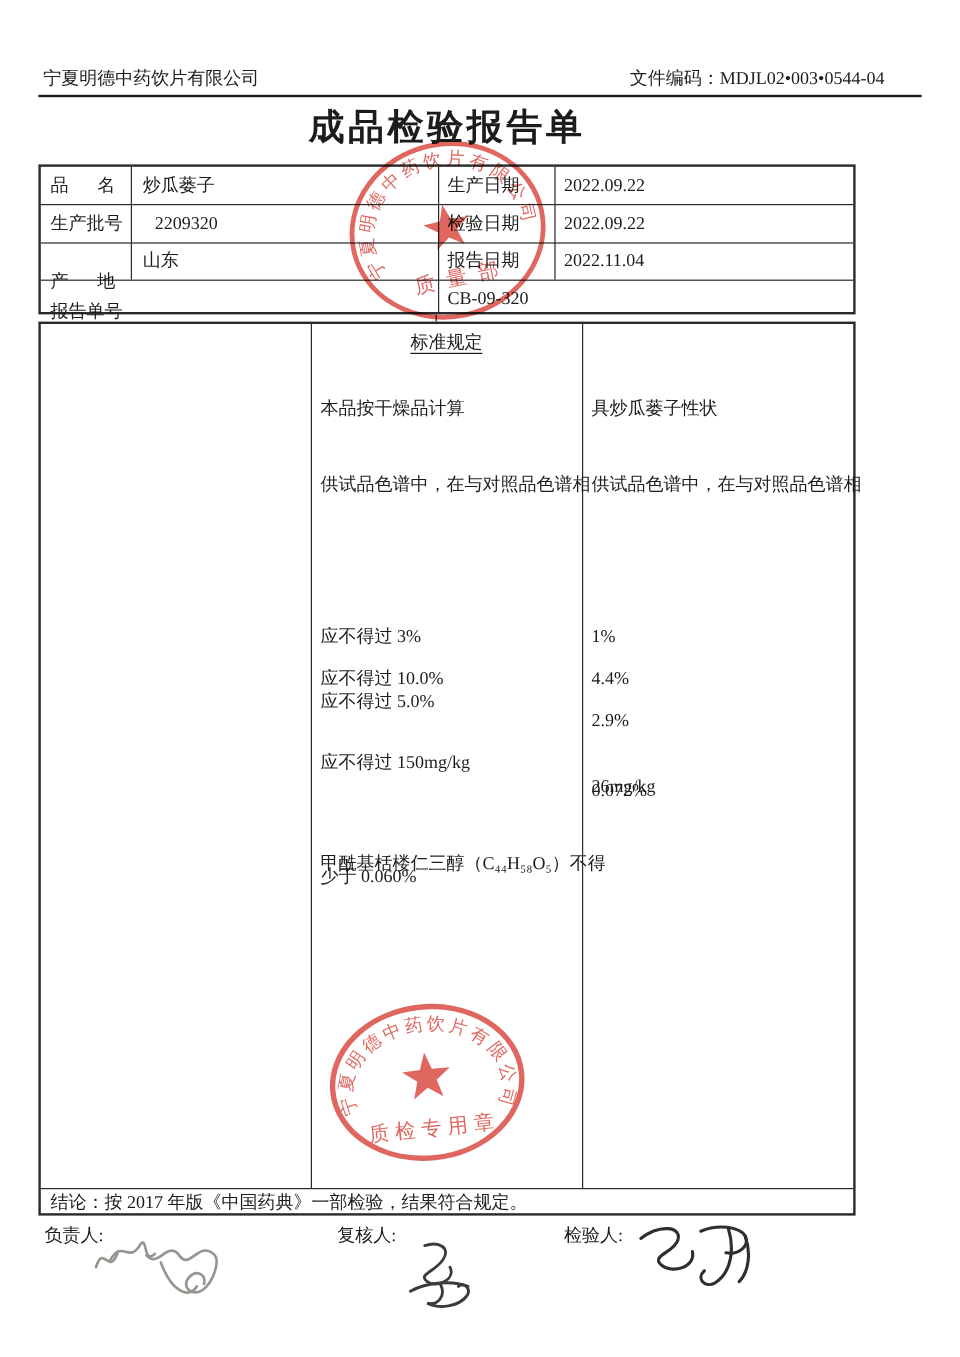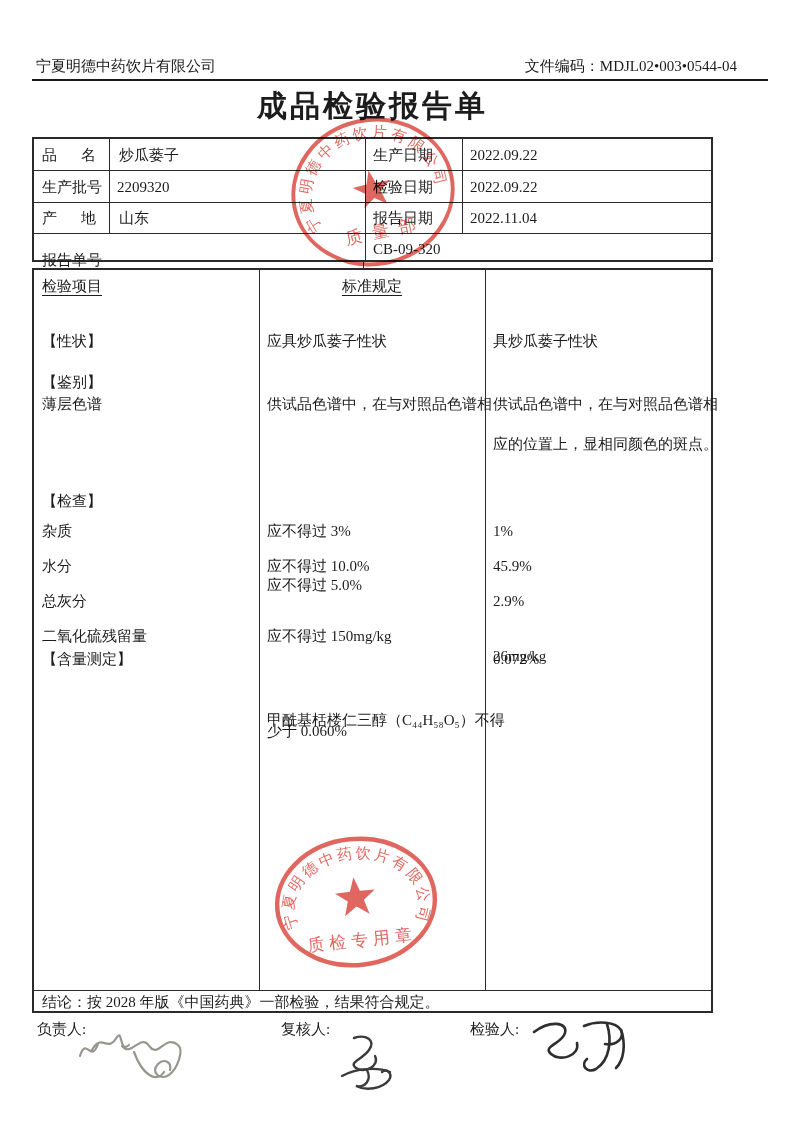--- a/index.html
+++ b/index.html
@@ -57,76 +57,63 @@
   <div class="vline" style="left:75px;height:94px"></div>
   <div class="vline" style="left:331px;height:121px"></div>
   <div class="vline" style="left:428px;height:94px"></div>
 
   <div class="cell" style="left:8px;top:6px"><span class="spread2">品名</span></div>
   <div class="cell" style="left:85px;top:6px">炒瓜蒌子</div>
   <div class="cell" style="left:339px;top:6px">生产日期</div>
   <div class="cell" style="left:436px;top:6px">2022.09.22</div>
 
   <div class="cell" style="left:8px;top:38px">生产批号</div>
-  <div class="cell" style="left:83px;top:38px">2209320</div>
+  <div class="cell" style="left:95px;top:38px">2209320</div>
   <div class="cell" style="left:339px;top:38px">检验日期</div>
   <div class="cell" style="left:436px;top:38px">2022.09.22</div>
 
-  <div class="cell" style="left:8px;top:69px"><span class="spread2">产地</span></div>
+  <div class="cell" style="left:8px;top:86px"><span class="spread2">产地</span></div>
   <div class="cell" style="left:85px;top:69px">山东</div>
   <div class="cell" style="left:339px;top:69px">报告日期</div>
   <div class="cell" style="left:436px;top:69px">2022.11.04</div>
 
   <div class="cell" style="left:8px;top:111px">报告单号</div>
   <div class="cell" style="left:339px;top:100px">CB-09-320</div>
 </div>
 <div class="abs gapline"></div>
 
 <div class="abs main-table">
   <div class="v1"></div>
   <div class="v2"></div>
   <div class="hconc"></div>
 
-  <div class="col c1">
-    <div class="line" style="top:6px"><span class="hdrline">检验项目</span></div>
-    <div class="line" style="top:61px">【性状】</div>
-    <div class="line" style="top:102px">【鉴别】</div>
-    <div class="line" style="top:124px">薄层色谱</div>
-    <div class="line" style="top:221px">【检查】</div>
-    <div class="line" style="top:251px">杂质</div>
-    <div class="line" style="top:286px">水分</div>
-    <div class="line" style="top:321px">总灰分</div>
-    <div class="line" style="top:356px">二氧化硫残留量</div>
-    <div class="line" style="top:379px">【含量测定】</div>
-  </div>
 
   <div class="col c2">
     <div class="line center" style="top:6px"><span class="hdrline">标准规定</span></div>
-    <div class="line" style="top:61px">应具炒瓜蒌子性状</div>
+    <div class="line" style="top:61px">本品按干燥品计算</div>
     <div class="line" style="top:124px">供试品色谱中，在与对照品色谱相</div>
     <div class="line" style="top:251px">应不得过 3%</div>
     <div class="line" style="top:286px">应不得过 10.0%</div>
     <div class="line" style="top:305px">应不得过 5.0%</div>
     <div class="line" style="top:356px">应不得过 150mg/kg</div>
     <div class="line" style="top:440px">甲酰基栝楼仁三醇（C₄₄H₅₈O₅）不得</div>
     <div class="line" style="top:451px">少于 0.060%</div>
   </div>
 
   <div class="col c3">
     <div class="line" style="top:61px">具炒瓜蒌子性状</div>
     <div class="line" style="top:124px">供试品色谱中，在与对照品色谱相</div>
-    <div class="line" style="top:164px">应的位置上，显相同颜色的斑点。</div>
     <div class="line" style="top:251px">1%</div>
-    <div class="line" style="top:286px">45.9%</div>
+    <div class="line" style="top:286px">4.4%</div>
     <div class="line" style="top:321px">2.9%</div>
     <div class="line" style="top:376px">26mg/kg</div>
     <div class="line" style="top:379px">0.072%</div>
   </div>
 
-  <div class="conclusion">结论：按 2028 年版《中国药典》一部检验，结果符合规定。</div>
+  <div class="conclusion">结论：按 2017 年版《中国药典》一部检验，结果符合规定。</div>
 </div>
 
 <div class="abs siglabel" style="left:37px">负责人:</div>
 <div class="abs siglabel" style="left:281px">复核人:</div>
 <div class="abs siglabel" style="left:470px">检验人:</div>
 
 <svg class="sig" style="left:72px;top:1022px" width="130" height="72" viewBox="0 0 130 72">
   <g fill="none" stroke="#979590" stroke-width="2.2" stroke-linecap="round">
     <path d="M8,34 C14,14 19,42 26,22 M20,28 C30,10 35,32 45,15 C51,7 47,32 57,23"></path>
     <path d="M50,24 C60,36 68,10 78,25 C86,36 94,12 106,23 C112,28 106,46 97,53 C88,59 78,50 86,42 C92,36 100,40 98,48"></path>

